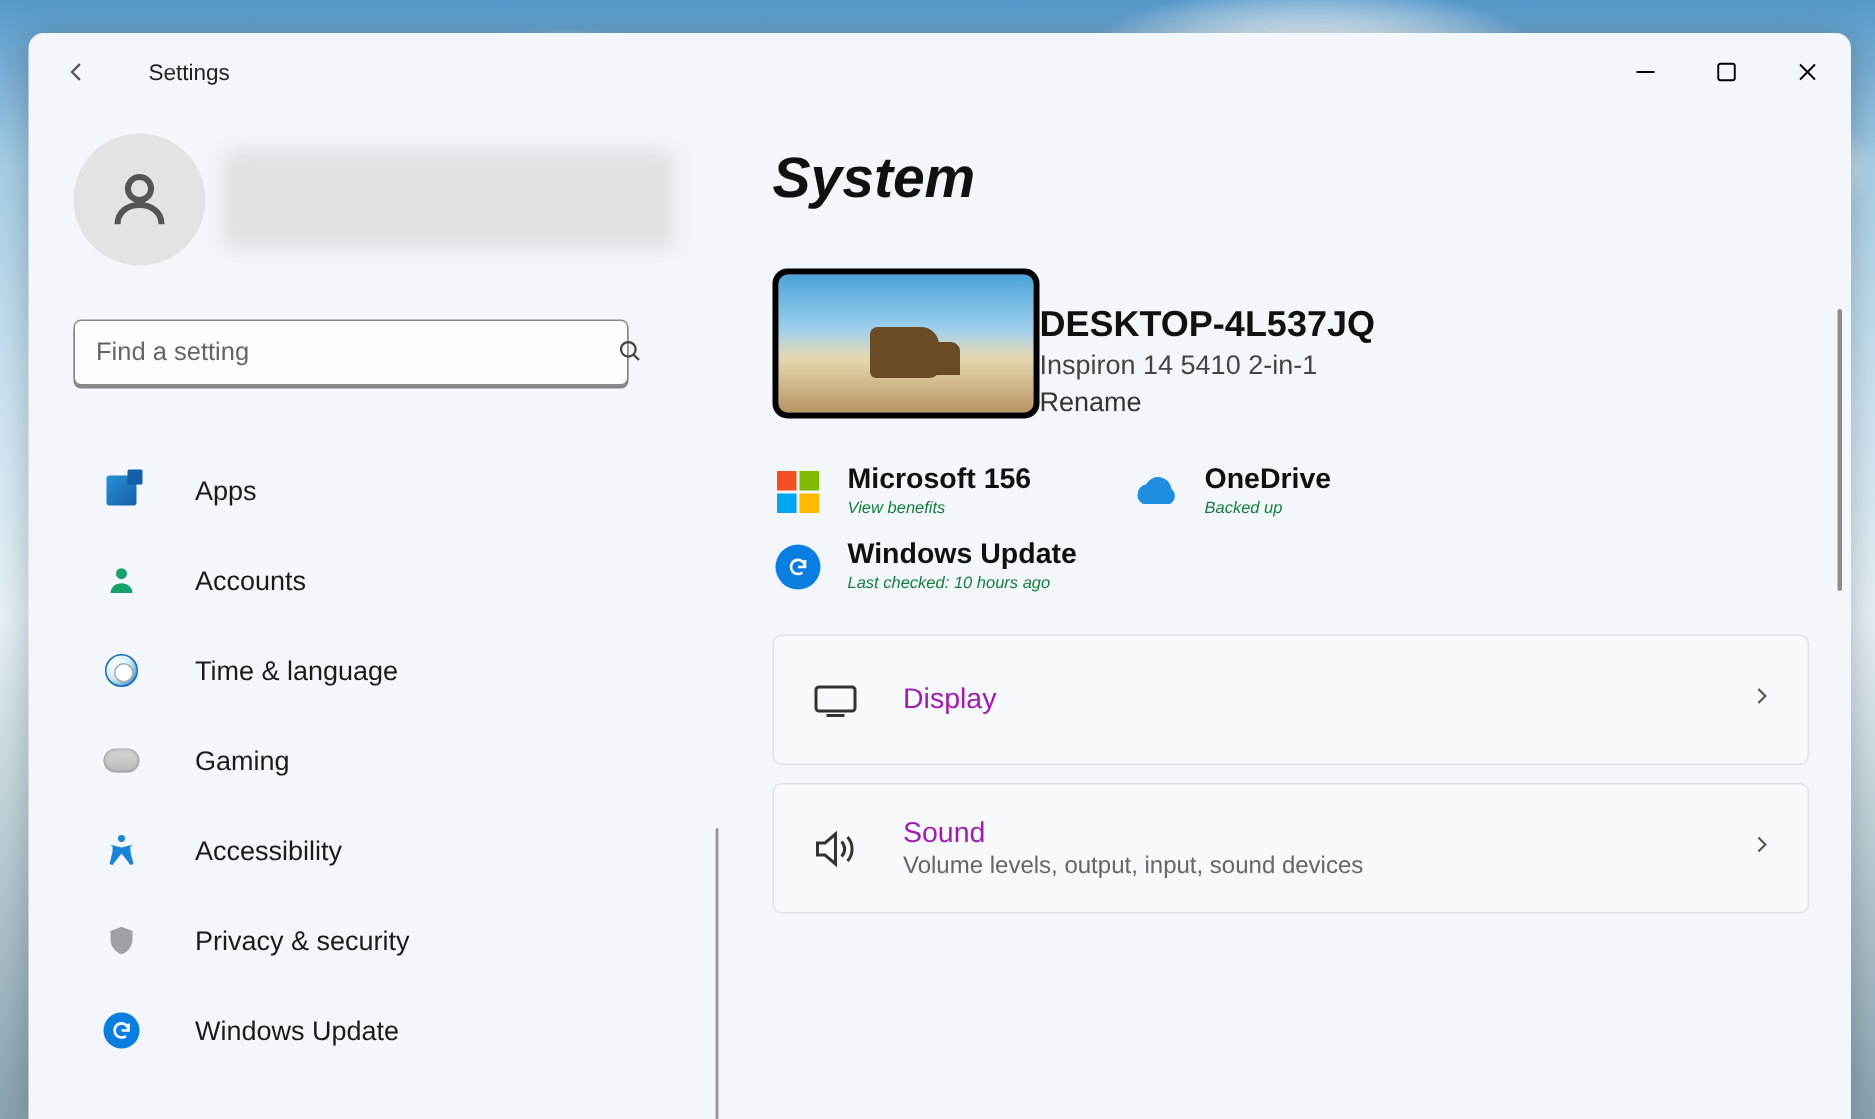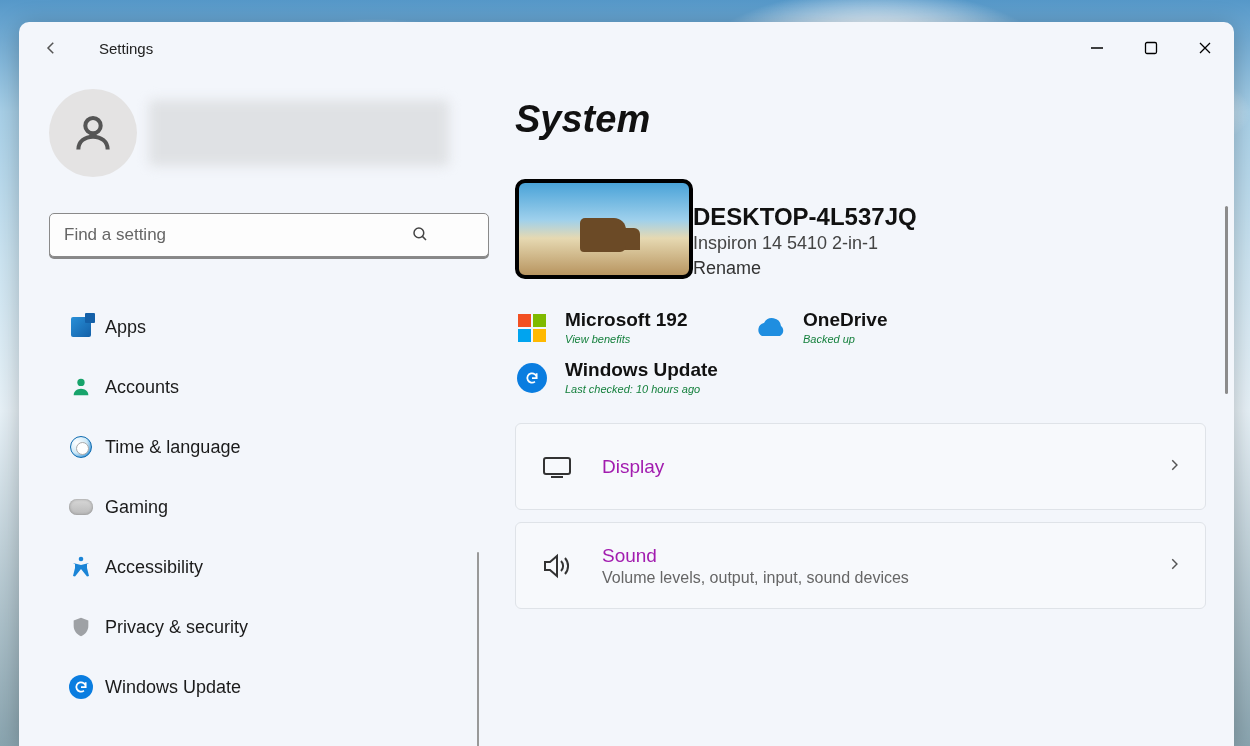--- a/index.html
+++ b/index.html
@@ -25,25 +25,25 @@
   .win-controls{margin-left:auto;display:flex;gap:36px;align-items:center;}
   .win-ctrl{width:18px;height:18px;display:flex;align-items:center;justify-content:center;color:#000;cursor:pointer;}
   .win-ctrl svg{width:14px;height:14px;}
   .body{flex:1;display:flex;overflow:hidden;}
   .sidebar{width:460px;padding:15px 30px 0 30px;display:flex;flex-direction:column;position:relative;}
   .profile{display:flex;align-items:center;gap:12px;margin-bottom:36px;}
   .avatar{width:88px;height:88px;border-radius:50%;background:#e4e3e3;display:flex;align-items:center;justify-content:center;}
   .avatar svg{width:44px;height:44px;stroke:#555;fill:none;stroke-width:2.2;}
   .profile-text{flex:1;height:66px;background:#dfe1e4;border-radius:4px;filter:blur(6px);}
   .search-wrap{position:relative;margin-bottom:40px;}
-  .search{width:440px;height:44px;border:1px solid #8a8a8a;border-radius:5px;background:#fdfdfd;padding:0 44px 0 14px;font-size:17px;color:#444;outline:none;box-shadow:0 2px 0 #888;}
+  .search{width:370px;height:44px;border:1px solid #8a8a8a;border-radius:5px;background:#fdfdfd;padding:0 44px 0 14px;font-size:17px;color:#444;outline:none;box-shadow:0 2px 0 #888;}
   .search::placeholder{color:#666;}
   .search-icon{position:absolute;right:20px;top:12px;color:#444;}
   .nav{display:flex;flex-direction:column;gap:0;}
-  .nav-item{display:flex;align-items:center;height:60px;gap:12px;padding-left:20px;cursor:pointer;border-radius:4px;}
+  .nav-item{display:flex;align-items:center;height:60px;gap:37px;padding-left:20px;cursor:pointer;border-radius:4px;}
   .nav-item .icon{width:24px;height:24px;display:flex;align-items:center;justify-content:center;}
   .nav-item .label{font-size:18px;color:#1b1b1b;}
   .sep{position:absolute;right:0;top:478px;width:2px;height:250px;background:#999;border-radius:2px;}
   .main{flex:1;padding:24px 28px 0 36px;overflow:hidden;position:relative;}
   .page-title{font-size:38px;font-weight:600;color:#111;margin-bottom:38px;font-style:italic;}
   .device-row{display:flex;align-items:flex-end;margin-bottom:30px;}
   .thumb{width:178px;height:100px;border:4px solid #000;border-radius:10px;background:
     linear-gradient(180deg,#4aa3d8 0%,#9ed0ec 40%,#e6d9b2 60%,#b89560 100%);
     position:relative;overflow:hidden;}
   .thumb::after{content:"";position:absolute;left:36%;top:38%;width:46px;height:34px;background:#6b4a26;border-radius:5px 12px 6px 4px;box-shadow:20px 4px 0 -6px #6b4a26;}
@@ -210,21 +210,21 @@
         <div class="status-card">
           <div class="ic">
               <div class="ms365">
                 <span></span>
                 <span></span>
                 <span></span>
                 <span></span>
               </div>
             </div>
           <div>
-            <div class="st-title">Microsoft 192</div>
+            <div class="st-title">Microsoft 156</div>
             <div class="st-sub">View benefits</div>
           </div>
         </div>
         <div class="status-card">
           <div class="ic onedrive">
               <svg viewBox="0 0 34 24">
                 <path d="M9 20a7 7 0 012-13 9 9 0 0117 3 6 6 0 01-1 10z" fill="#1f8ee0"></path>
               </svg>
             </div>
           <div>

